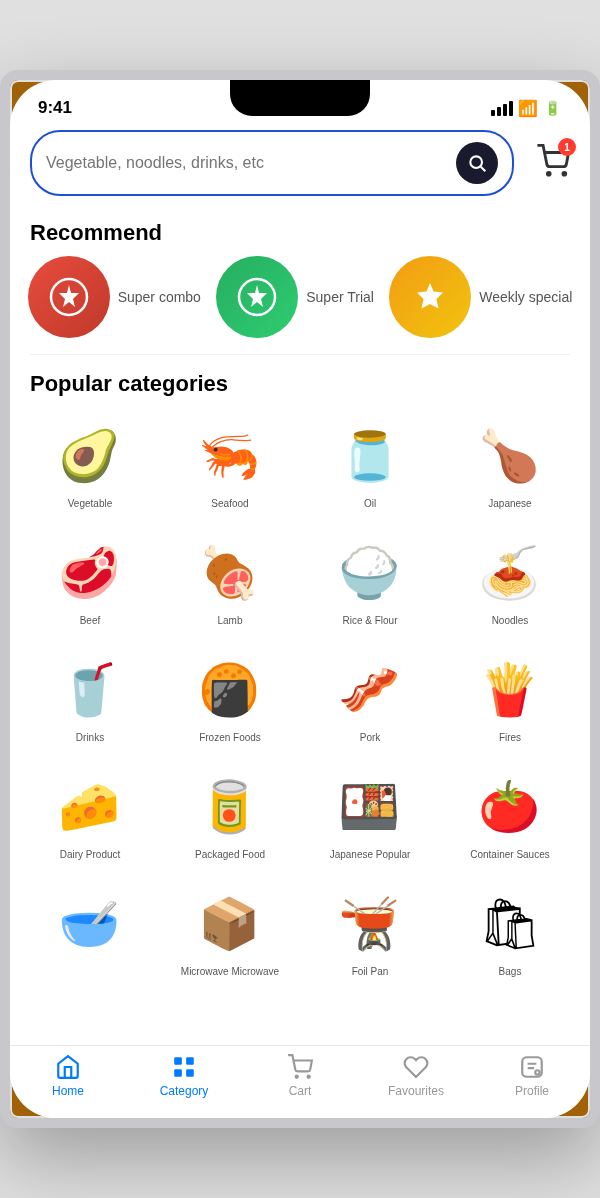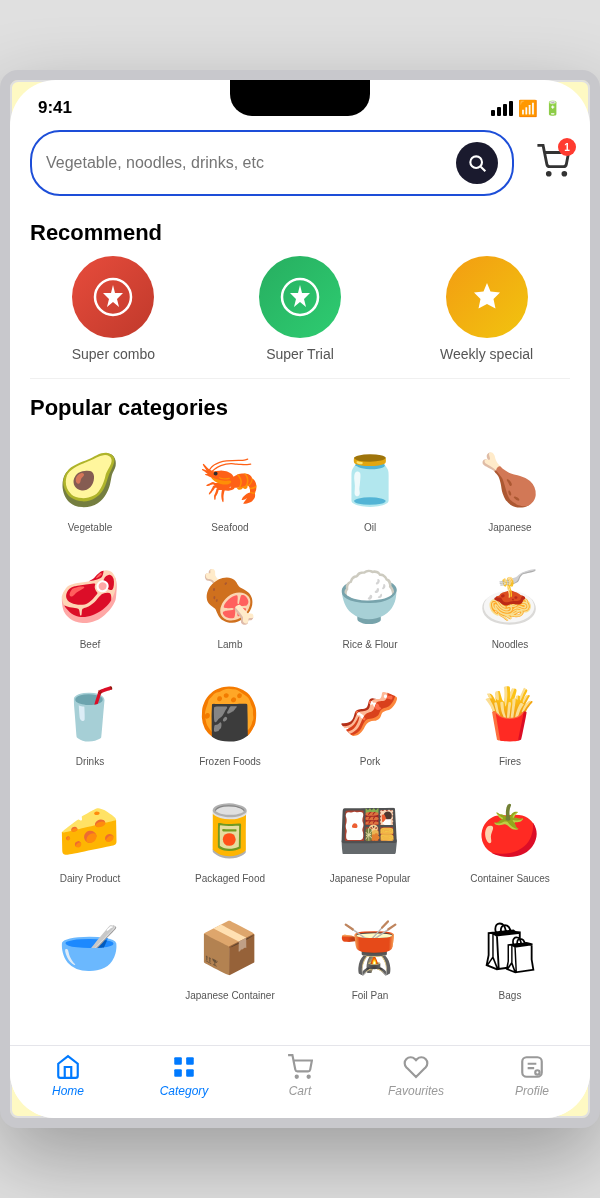--- a/index.html
+++ b/index.html
@@ -8,21 +8,21 @@
       background: #e0e0e0;
       display: flex;
       justify-content: center;
       align-items: center;
       min-height: 100vh;
       font-family: -apple-system, BlinkMacSystemFont, 'Segoe UI', sans-serif;
     }
     .phone-frame {
       width: 600px;
       height: 1058px;
-      background: #fef9c3;
+      background: #a16207;
       border-radius: 18px;
       border: 10px solid #c8c8cc;
       overflow: hidden;
       position: relative;
       box-shadow: 0 30px 80px rgba(0,0,0,0.3), inset 0 0 0 2px #e0e0e0;
     }
     .screen {
       width: 100%;
       height: 100%;
       background: #ffffff;
@@ -138,21 +138,21 @@
     .recommend-row {
       display: flex;
       gap: 0;
       padding: 0 10px 16px 10px;
       overflow-x: auto;
       justify-content: space-around;
     }
     .recommend-row::-webkit-scrollbar { display: none; }
     .recommend-item {
       display: flex;
-      flex-direction: column;
+      flex-direction: row;
       align-items: center;
       gap: 8px;
       cursor: pointer;
       min-width: 120px;
     }
     .recommend-circle {
       width: 82px;
       height: 82px;
       border-radius: 50%;
       display: flex;
@@ -215,21 +215,20 @@
       padding: 8px 0 20px 0;
       z-index: 50;
     }
     .nav-item {
       display: flex;
       flex-direction: column;
       align-items: center;
       gap: 4px;
       cursor: pointer;
       min-width: 60px;
-      font-style: italic;
     }
     .nav-label { font-size: 12px; color: #999; }
     .nav-label.active { color: #007aff; }
 
     
     .emoji-food { font-size: 50px; line-height: 1; }
 
     
     .section-divider {
       height: 1px;
@@ -387,21 +386,21 @@
       <div class="category-item">
         <div class="category-img emoji-food">🍅</div>
         <span class="category-label">Container Sauces</span>
       </div>
 
       <div class="category-item">
         <div class="category-img emoji-food">🥣</div>
       </div>
       <div class="category-item">
         <div class="category-img emoji-food">📦</div>
-        <span class="category-label">Japanese Container</span>
+        <span class="category-label">Microwave Microwave</span>
       </div>
       <div class="category-item">
         <div class="category-img emoji-food">🫕</div>
         <span class="category-label">Foil Pan</span>
       </div>
       <div class="category-item">
         <div class="category-img emoji-food">🛍</div>
         <span class="category-label">Bags</span>
       </div>
 

